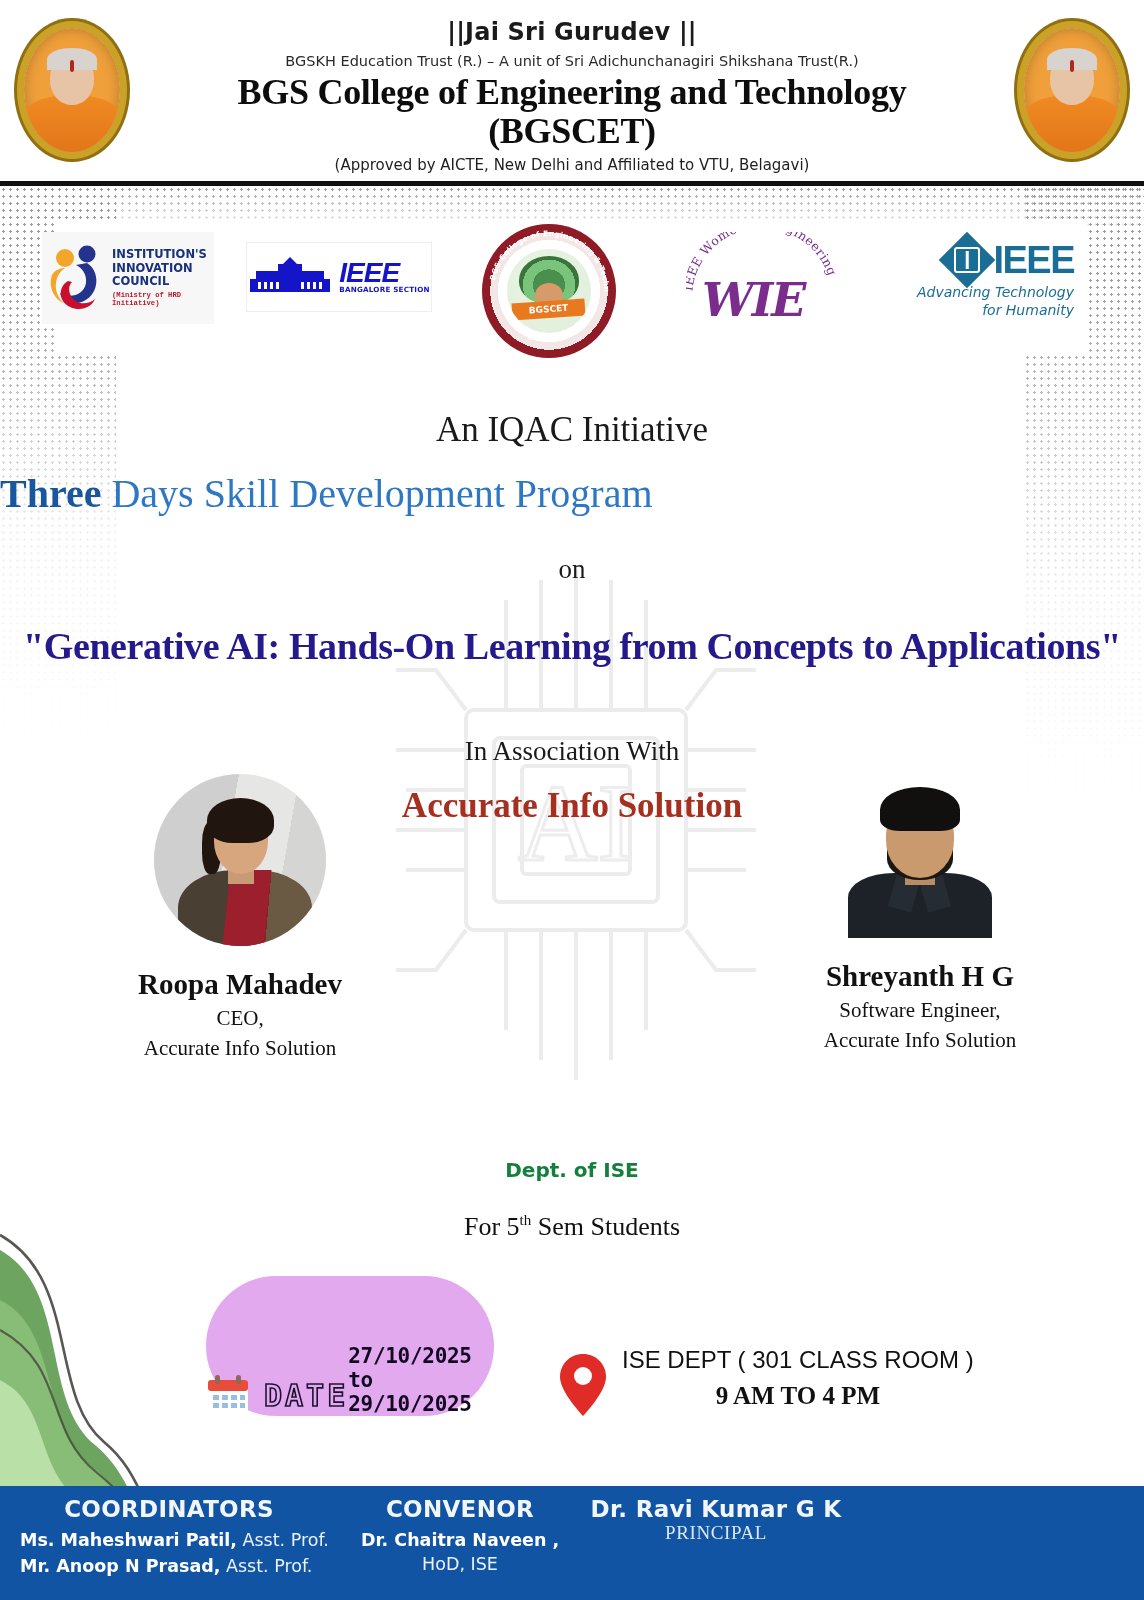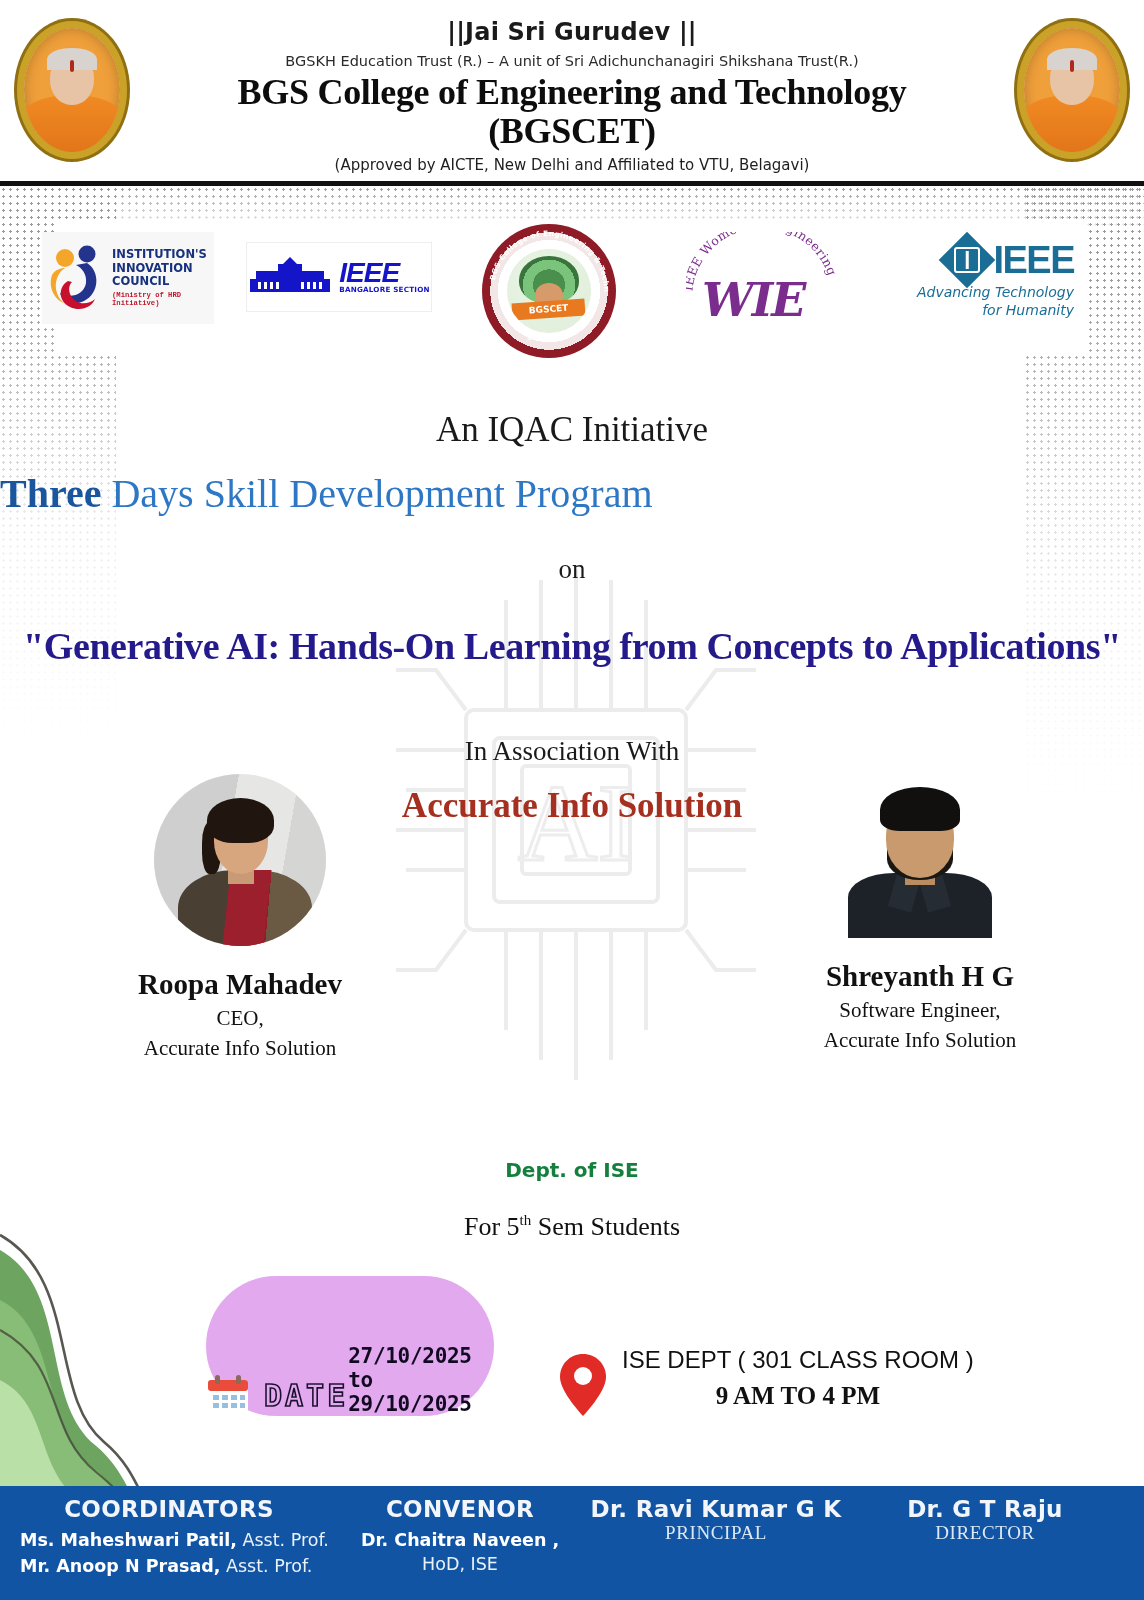--- a/index.html
+++ b/index.html
@@ -441,17 +441,13 @@
     <div class="h">COORDINATORS</div>
     <div class="l"><b>Ms. Maheshwari Patil,</b><span> Asst. Prof.</span></div>
     <div class="l" style="margin-top:2px"><b>Mr. Anoop N Prasad,</b><span> Asst. Prof.</span></div>
   </div>
 
   <div class="fcol c3">
     <div class="h">Dr. Ravi Kumar G K</div>
     <div class="sm">PRINCIPAL</div>
   </div>
 
-  <div class="fcol c4">
-    <div class="h">Dr. G T Raju</div>
-    <div class="sm">DIRECTOR</div>
-  </div>
 </div>
 
 </body></html>

